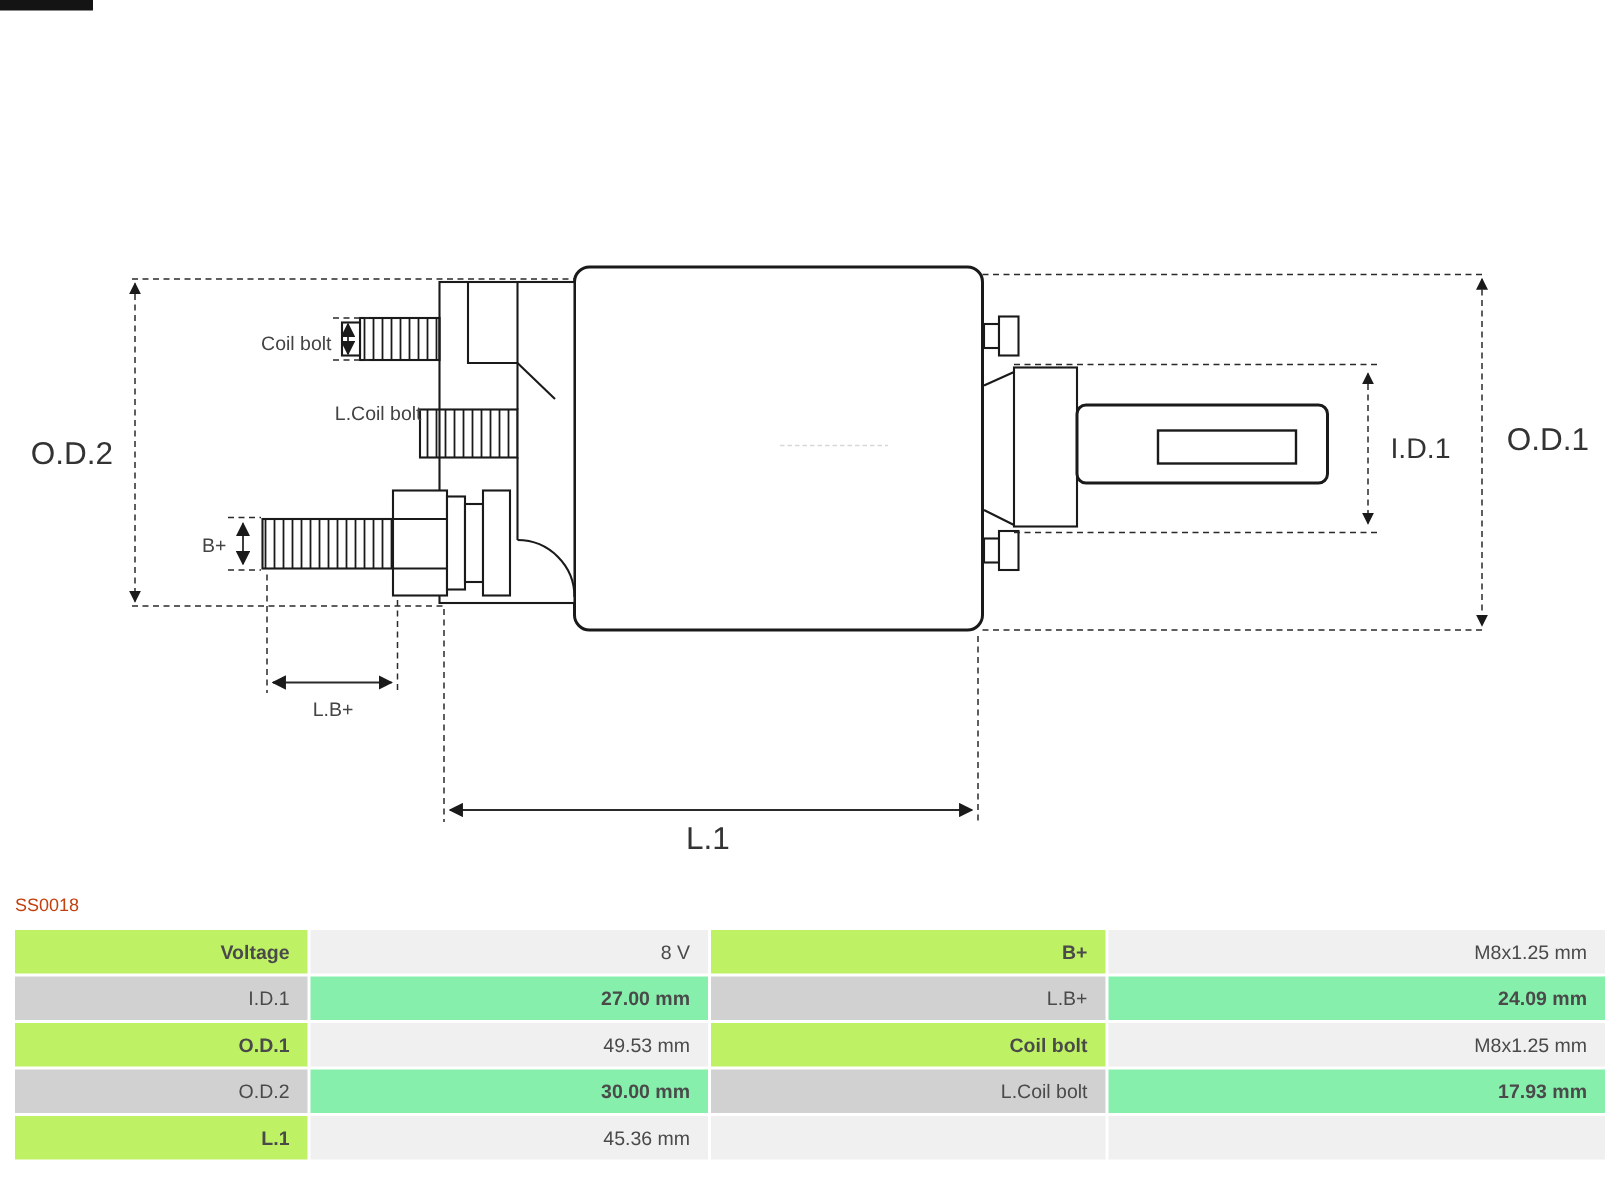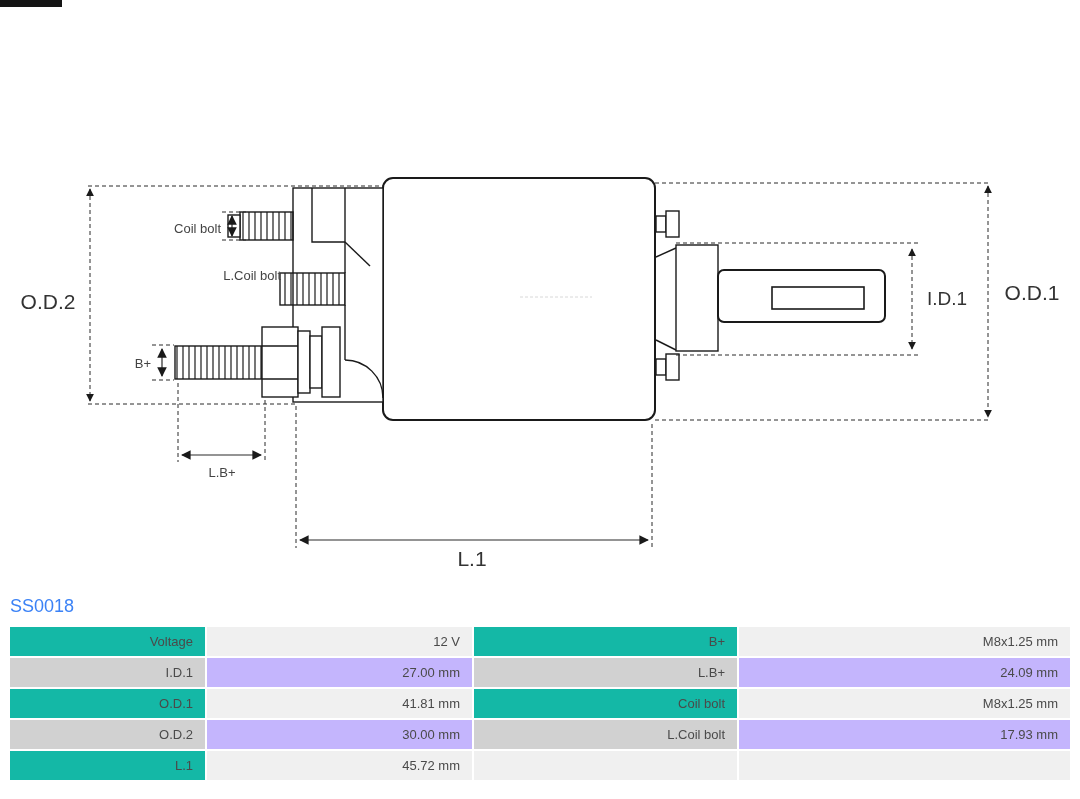--- a/index.html
+++ b/index.html
@@ -22,45 +22,45 @@
   .part-line-thin { fill:#ffffff; stroke:#1a1a1a; stroke-width:1.4; }
   .detail { fill:none; stroke:#1a1a1a; stroke-width:1.4; }
   .dash { fill:none; stroke:#2a2a2a; stroke-width:1; stroke-dasharray:4 3; }
   .dim { fill:none; stroke:#2a2a2a; stroke-width:1.2; }
   .dim-label-lg { font-size:21px; fill:#333333; }
   .dim-label-md { font-size:19px; fill:#333333; }
   .dim-label-sm { font-size:13px; fill:#444444; }
   .watermark { stroke:#d8d8d8; stroke-width:1; stroke-dasharray:3 2; }
 
   .part-code {
-    color:#3b82f6;
-    font-size:18px;
+    color:#c2410c;
+    font-size:12px;
     margin:10px 0 8px 10px;
   }
 
   table.specs {
     width:1054px;
     margin-left:8px;
     table-layout:fixed;
     border-collapse:separate;
     border-spacing:2px;
     background:#ffffff;
   }
   table.specs td {
     font-size:13px;
     color:#4a4a4a;
     padding:7px 12px;
     text-align:right;
     white-space:nowrap;
     overflow:hidden;
   }
-  .lab-odd  { background:#14b8a6; }
+  .lab-odd  { background:#bef264;font-weight:bold; }
   .val-odd  { background:#f0f0f0; }
   .lab-even { background:#d1d1d1; }
-  .val-even { background:#c4b5fd; }
+  .val-even { background:#86efac;font-weight:bold; }
   .cell-empty { background:#f0f0f0; }
 </style>
 </head>
 <body>
 
 <div class="top-artifact"></div>
 
 <div class="diagram-wrap">
 <svg width="1080" height="586" viewBox="0 0 1080 586" xmlns="http://www.w3.org/2000/svg">
   <defs>
@@ -190,42 +190,42 @@
 <table class="specs">
   <colgroup>
     <col style="width:195px">
     <col style="width:265px">
     <col style="width:263px">
     <col style="width:331px">
   </colgroup>
   <tbody>
     <tr>
       <td class="lab-odd">Voltage</td>
-      <td class="val-odd">12 V</td>
+      <td class="val-odd">8 V</td>
       <td class="lab-odd">B+</td>
       <td class="val-odd">M8x1.25 mm</td>
     </tr>
     <tr>
       <td class="lab-even">I.D.1</td>
       <td class="val-even">27.00 mm</td>
       <td class="lab-even">L.B+</td>
       <td class="val-even">24.09 mm</td>
     </tr>
     <tr>
       <td class="lab-odd">O.D.1</td>
-      <td class="val-odd">41.81 mm</td>
+      <td class="val-odd">49.53 mm</td>
       <td class="lab-odd">Coil bolt</td>
       <td class="val-odd">M8x1.25 mm</td>
     </tr>
     <tr>
       <td class="lab-even">O.D.2</td>
       <td class="val-even">30.00 mm</td>
       <td class="lab-even">L.Coil bolt</td>
       <td class="val-even">17.93 mm</td>
     </tr>
     <tr>
       <td class="lab-odd">L.1</td>
-      <td class="val-odd">45.72 mm</td>
+      <td class="val-odd">45.36 mm</td>
       <td class="cell-empty"></td>
       <td class="cell-empty"></td>
     </tr>
   </tbody>
 </table>
 
 </body></html>

